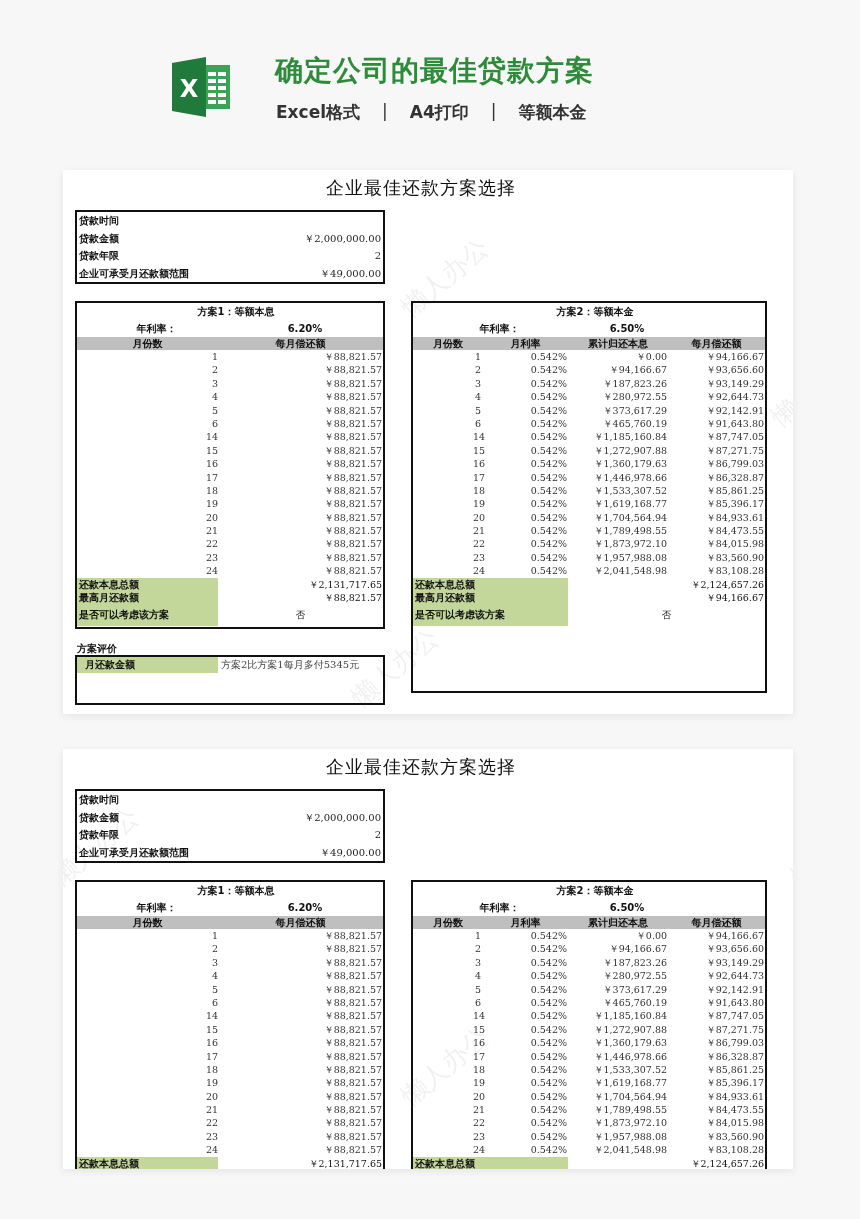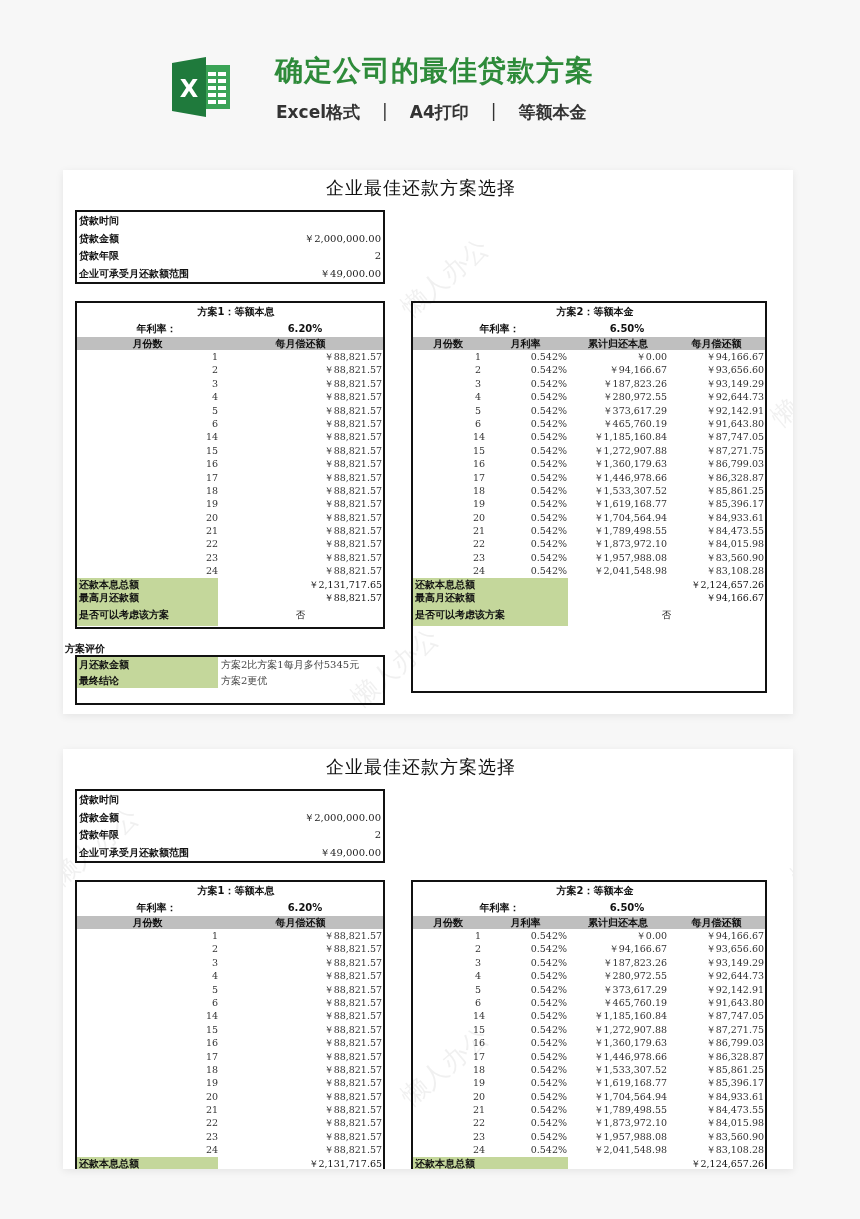--- a/index.html
+++ b/index.html
@@ -30,24 +30,24 @@
     .plan-head { height: 18px; line-height: 18px; text-align: center; font-family: "DejaVu Sans", "Liberation Sans", sans-serif; font-weight: bold; font-size: 10px; padding-left: 12px; }
     .rate-row { height: 16px; line-height: 16px; display: flex; font-family: "DejaVu Sans", "Liberation Sans", sans-serif; font-weight: bold; font-size: 10px; margin-left: 9px; }
     .col-head { height: 13px; line-height: 13px; display: flex; background: #bfbfbf; font-family: "DejaVu Sans", "Liberation Sans", sans-serif; font-weight: bold; font-size: 10px; }
     .data-row { height: 13.4px; line-height: 13.4px; display: flex; font-size: 9.5px; color: #333; }
     .c { text-align: center; }
     .r { text-align: right; padding-right: 1px; }
     .sum-row { display: flex; height: 13.4px; line-height: 13.4px; font-size: 9.5px; }
     .sum-row .g { background: #c4d79b; font-family: "DejaVu Sans", "Liberation Sans", sans-serif; font-weight: bold; font-size: 10px; padding-left: 2px; }
     .sum-row.tall { height: 22px; line-height: 22px; }
 
-    .eval-title { position: absolute; left: 2px; top: 472px; font-family: "DejaVu Sans", "Liberation Sans", sans-serif; font-weight: bold; font-size: 10px; }
+    .eval-title { position: absolute; left: 14px; top: 472px; font-family: "DejaVu Sans", "Liberation Sans", sans-serif; font-weight: bold; font-size: 10px; }
     .eval-box { left: 12px; top: 485px; width: 310px; height: 50px; }
     .eval-row { display: flex; height: 15.5px; line-height: 15.5px; font-size: 10px; }
-    .eval-row .g { width: 141px; background: #c4d79b; font-family: "DejaVu Sans", "Liberation Sans", sans-serif; font-weight: bold; padding-left: 2px; }
+    .eval-row .g { width: 141px; background: #c4d79b; font-family: "DejaVu Sans", "Liberation Sans", sans-serif; font-weight: bold; padding-left: 8px; }
     .eval-row .v { padding-left: 3px; color: #444; }
 
     .wm { position: absolute; font-family: "DejaVu Sans", "Liberation Sans", sans-serif; color: rgba(0,0,0,0.06); font-size: 26px; transform: rotate(-40deg); white-space: nowrap; pointer-events: none; }
   </style>
 </head>
 <body>
 
 <div class="banner">
   <svg class="xl-icon" viewBox="0 0 64 64">
     <rect x="26" y="10" width="34" height="44" fill="#3aa356"></rect>
@@ -321,24 +321,20 @@
       <span class="c" style="flex:1">否</span>
     </div>
   </div>
 
   <div class="eval-title">方案评价</div>
   <div class="box eval-box">
     <div class="eval-row">
       <span class="g">月还款金额</span>
       <span class="v">方案2比方案1每月多付5345元</span>
     </div>
-    <div class="eval-row">
-      <span class="g">最终结论</span>
-      <span class="v">方案2更优</span>
-    </div>
   </div>
 
   <div class="wm" style="left:330px; top:90px;">懒人办公</div>
   <div class="wm" style="left:700px; top:200px;">懒人办公</div>
   <div class="wm" style="left:280px; top:480px;">懒人办公</div>
 </div>
 
 <div class="card card-2">
   <div class="doc-title">企业最佳还款方案选择</div>
 

